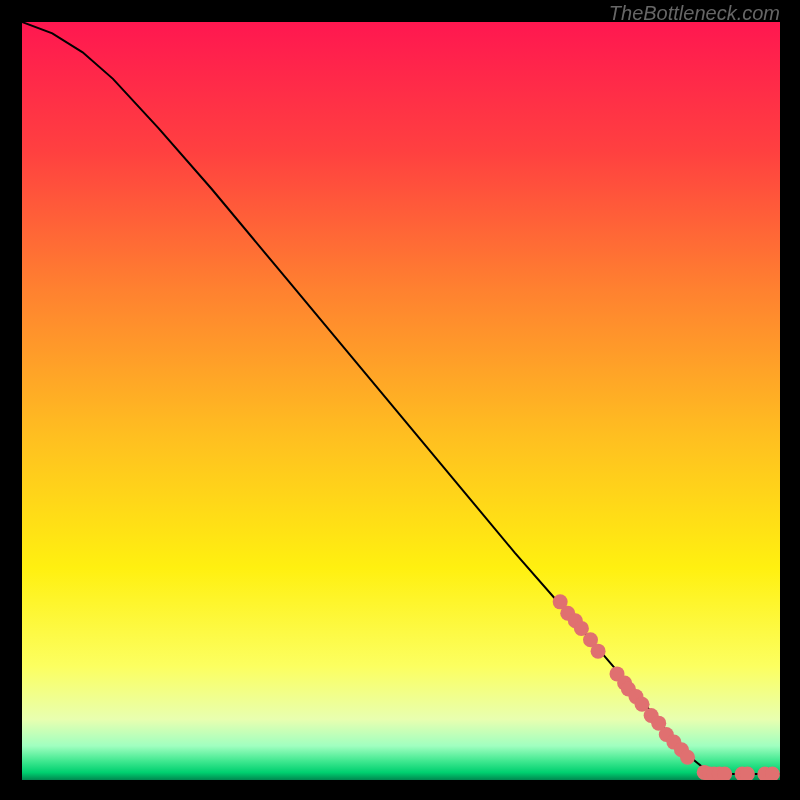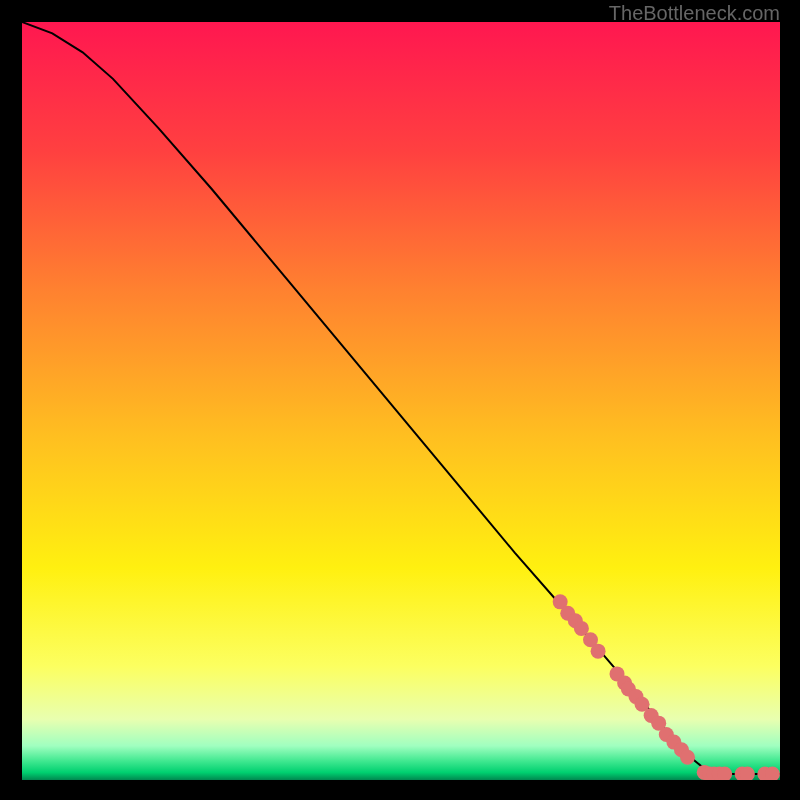--- a/index.html
+++ b/index.html
@@ -14,20 +14,21 @@
     position: relative;
     font-family: Arial, sans-serif;
   }
   .watermark {
     position: absolute;
     top: 2px;
     right: 20px;
     color: #666;
     font-size: 20px;
     z-index: 10;
+    font-style: italic;
   }
   .chart-area {
     position: absolute;
     top: 22px;
     left: 22px;
     width: 758px;
     height: 758px;
     overflow: hidden;
   }
   .gradient-bg {

